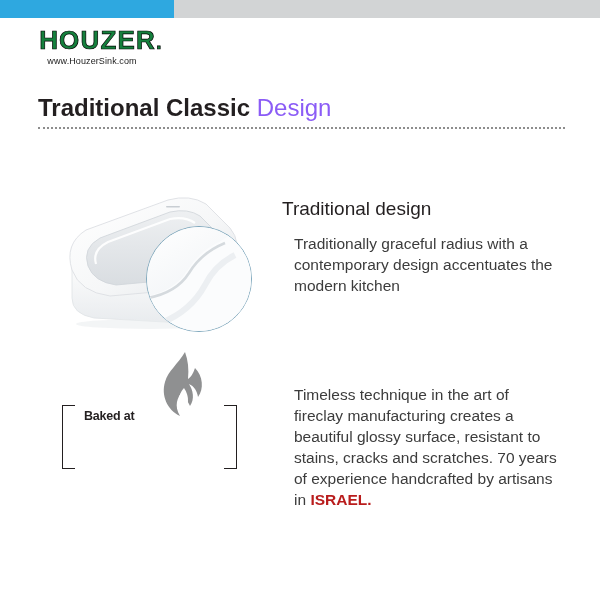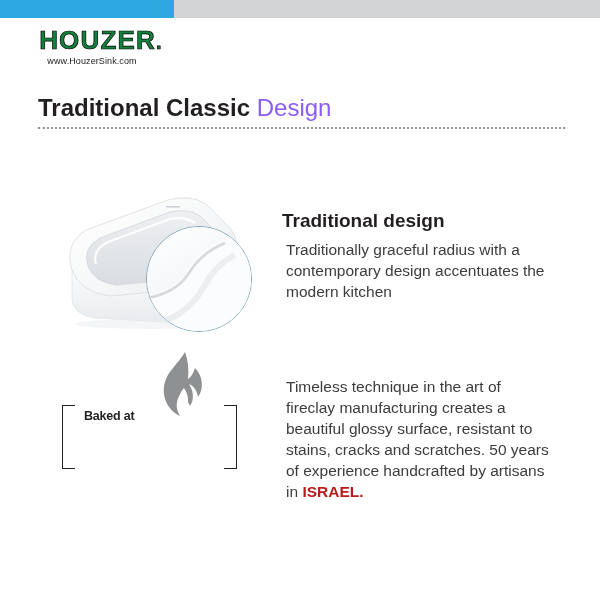--- a/index.html
+++ b/index.html
@@ -87,30 +87,30 @@
     top: 127px;
     width: 527px;
     height: 0;
     border-top: 2px dotted #8d8d8d;
   }
   .feature-text {
     position: absolute;
   }
   .feature-head {
     font-size: 19px;
-    font-weight: bold;
+    font-weight: normal;
     line-height: 24px;
     color: #231f20;
-    margin: 12px 0 6px 0;
+    margin: 0 0 6px 0;
   }
   .feature-body {
     font-size: 15.5px;
     line-height: 21px;
     color: #3c3c3c;
-    margin: 4px;
+    margin: 12px;
     max-width: 268px;
   }
   .feature-body .bold { font-weight: bold; color: #b91c1c; }
 
   
   #feature-design-text { left: 282px; top: 197px; }
   
   #feature-fireclay-text { left: 282px; top: 372px; }
 
   
@@ -284,14 +284,14 @@
   </svg>
 </div>
 
 <div class="badge">
   <div class="bracket bracket-left"></div>
   <div class="bracket bracket-right"></div>
   <div class="badge-small">Baked at</div>
 </div>
 
 <div class="feature-text" id="feature-fireclay-text">
-  <div class="feature-body"><span>Timeless technique in the art of fireclay manufacturing creates a beautiful glossy surface, resistant to stains, cracks and scratches. 50 years of experience handcrafted by artisans in </span><span class="bold">ISRAEL.</span></div>
+  <div class="feature-body"><span>Timeless technique in the art of fireclay manufacturing creates a beautiful glossy surface, resistant to stains, cracks and scratches. 70 years of experience handcrafted by artisans in </span><span class="bold">ISRAEL.</span></div>
 </div>
 
 </body></html>

